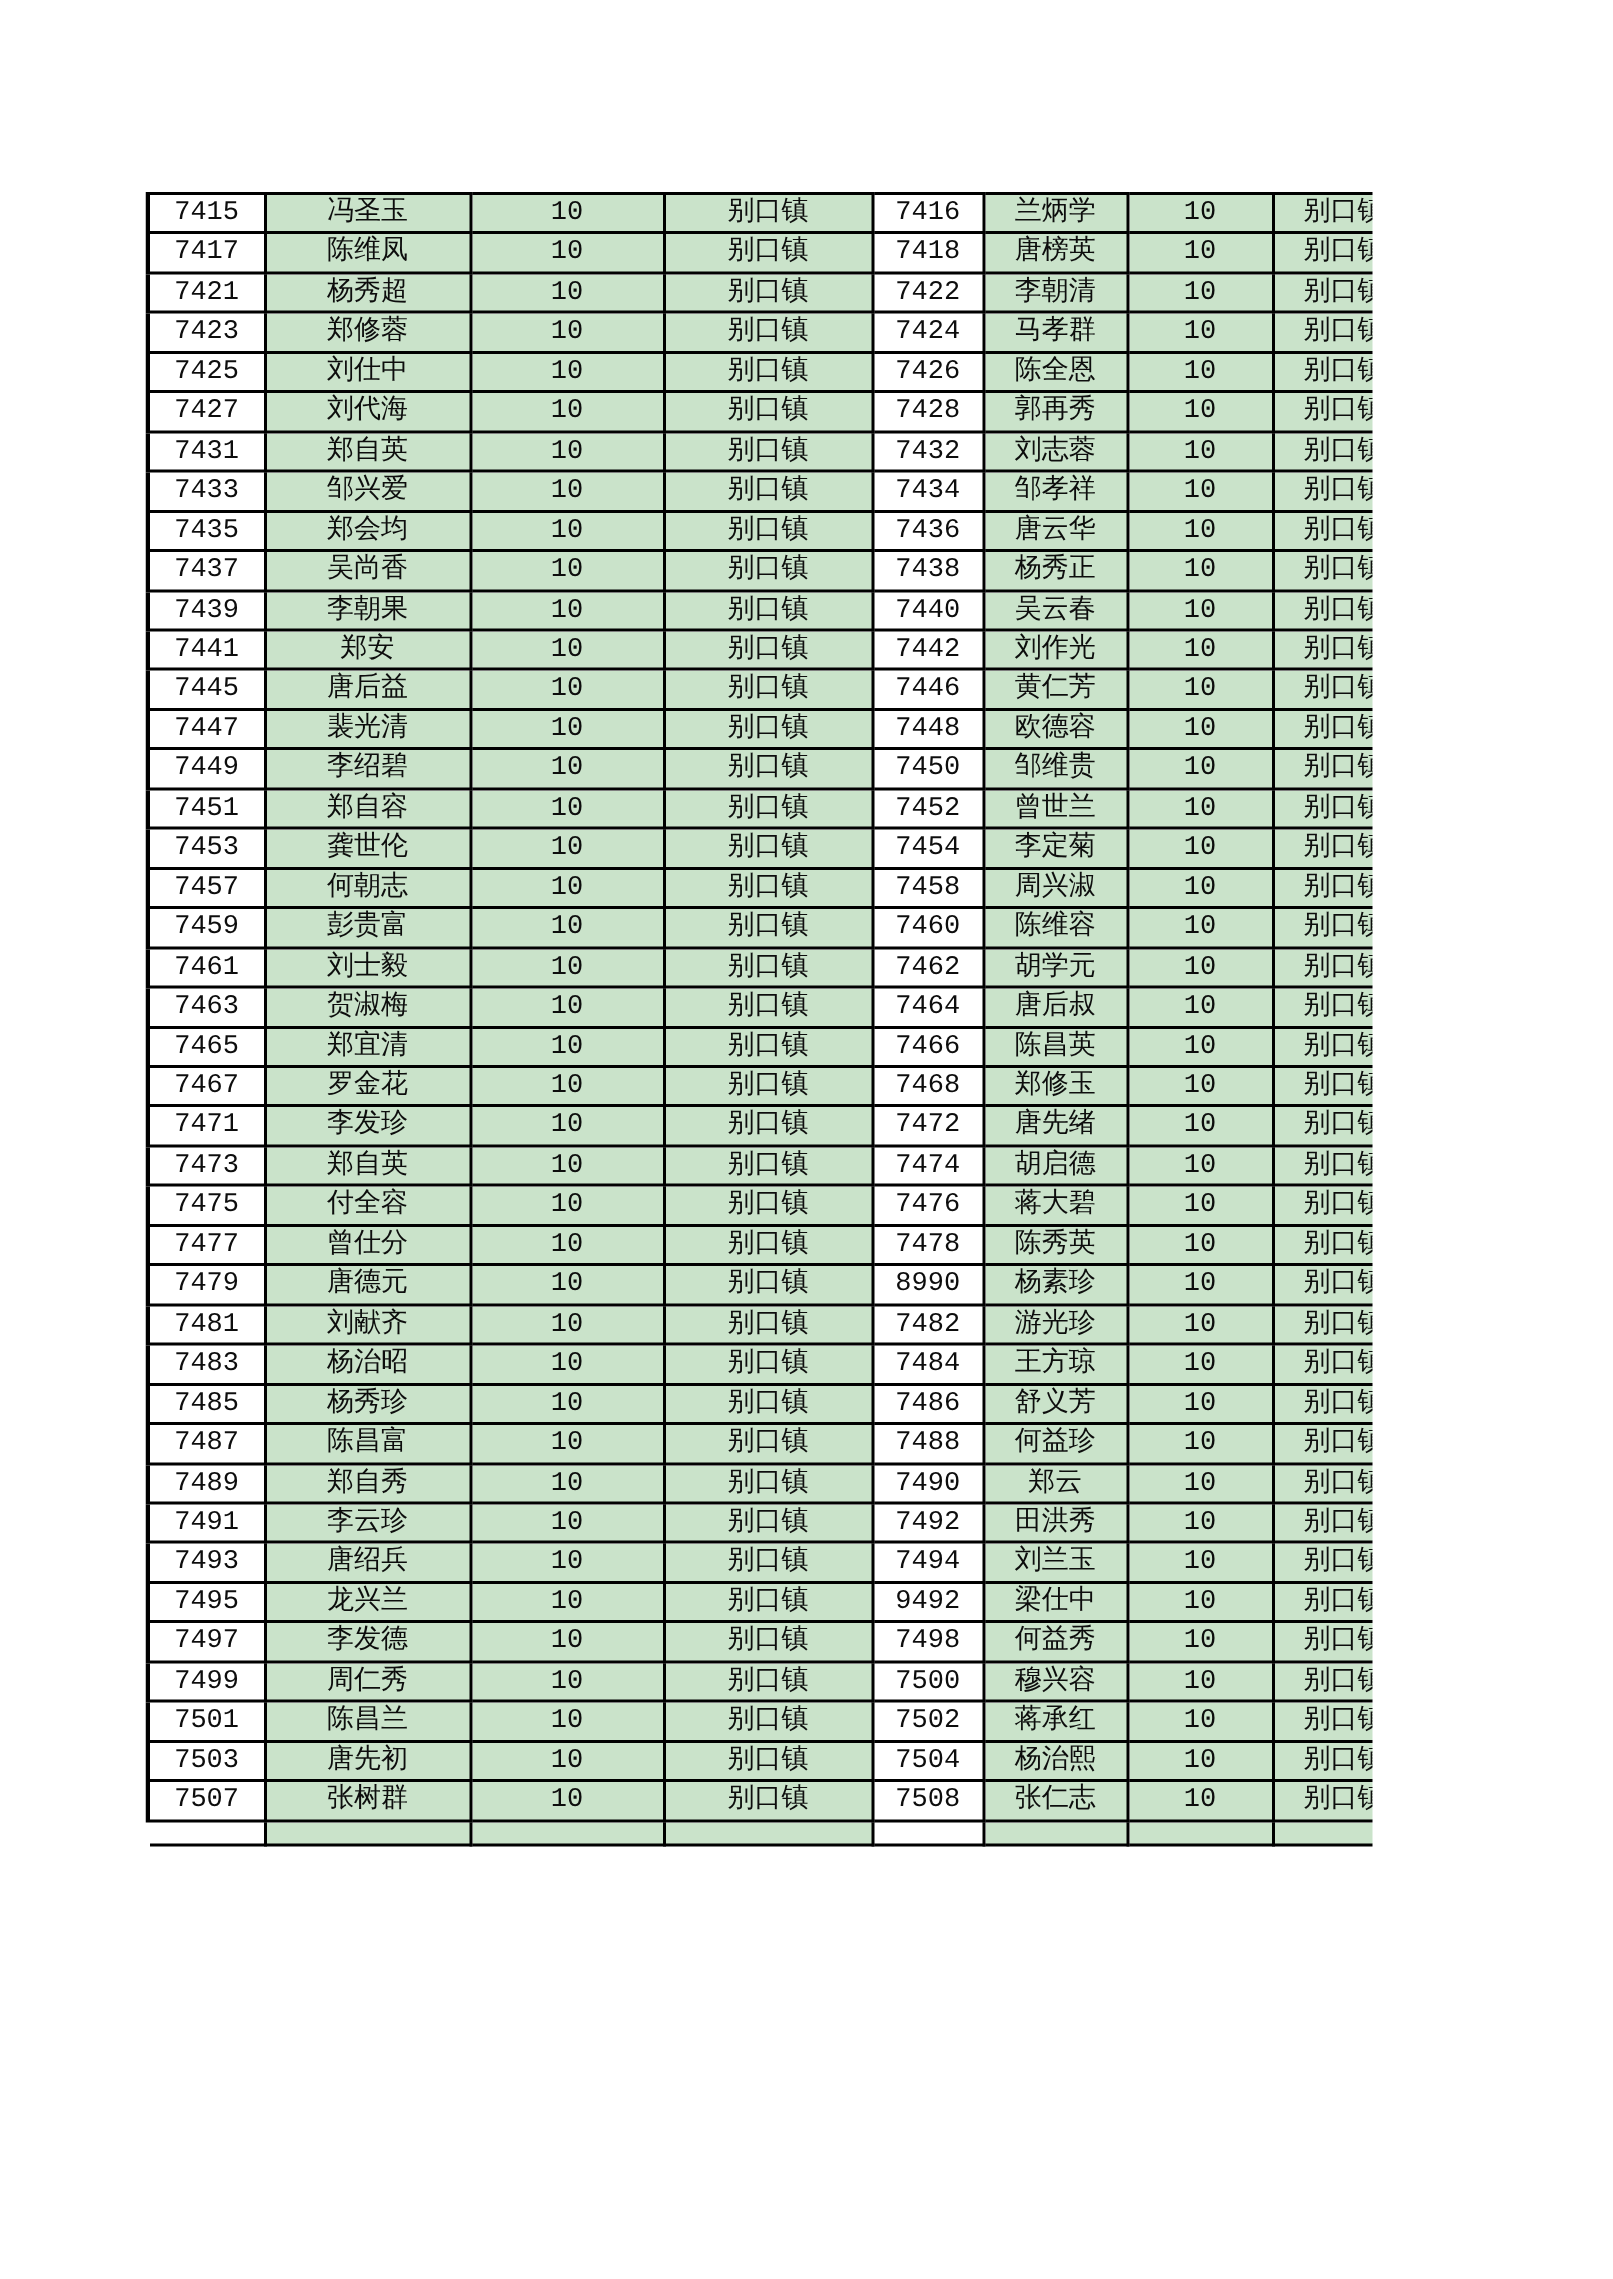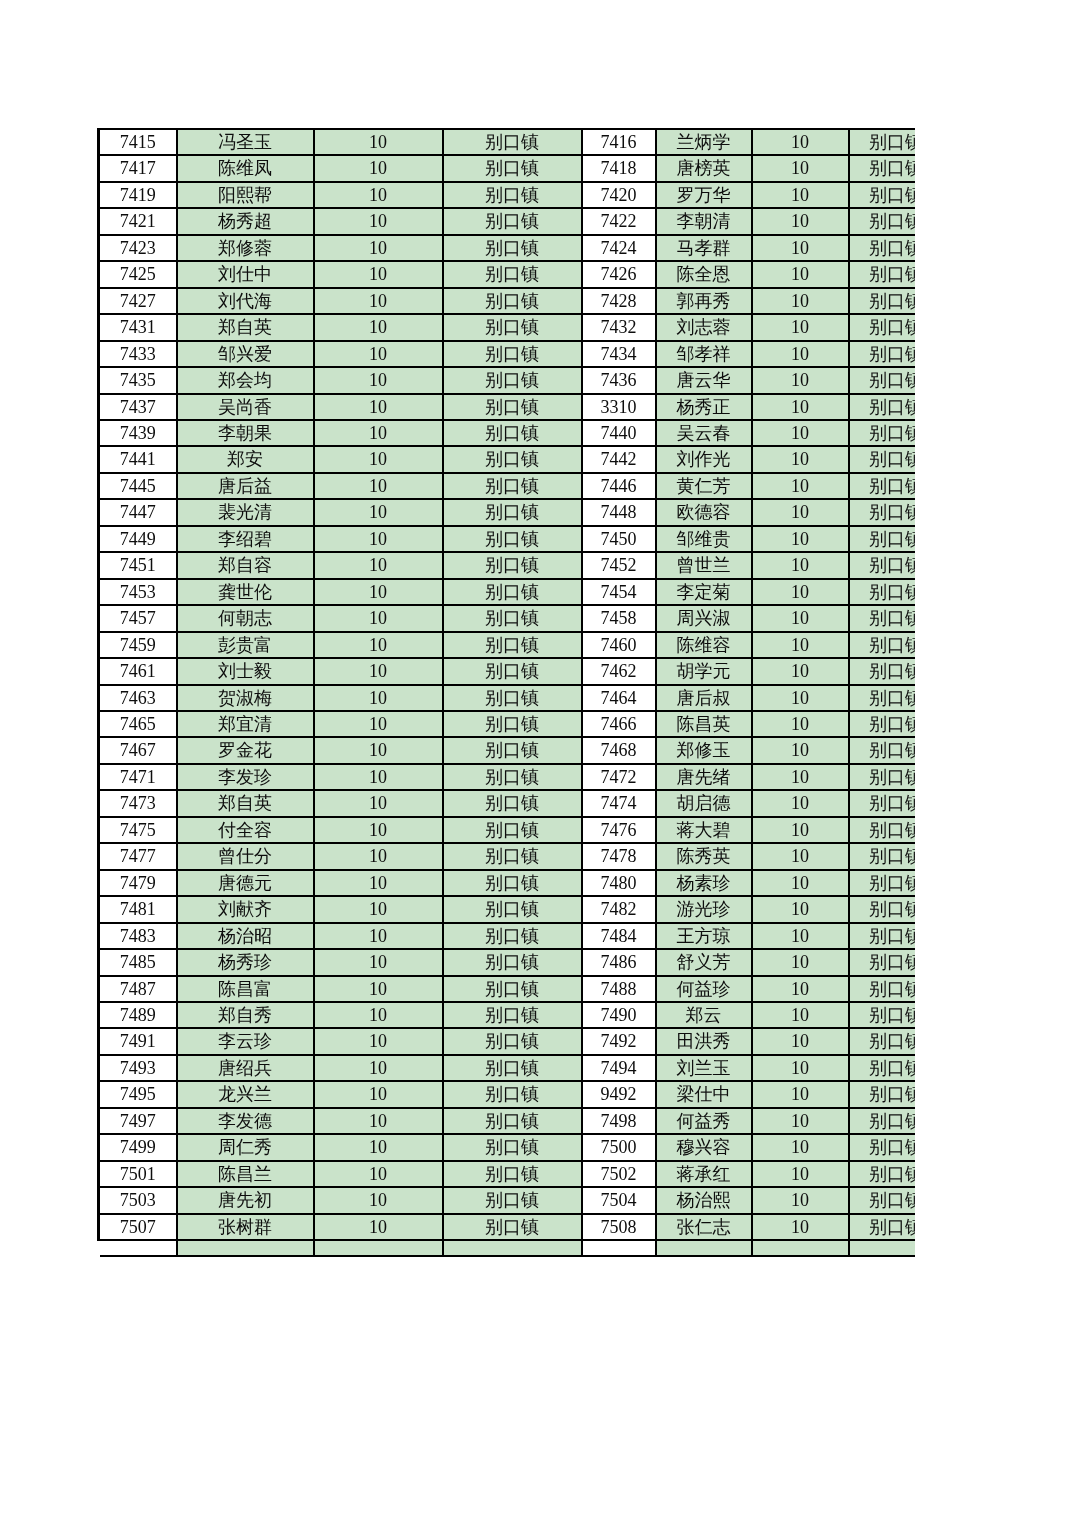--- a/index.html
+++ b/index.html
@@ -6,21 +6,21 @@
     margin: 0;
     padding: 0;
     background: #ffffff;
   }
   .page {
     position: relative;
     width: 915px;
     height: 1519px;
     background: var(--page-bg, #ffffff);
     overflow: hidden;
-    font-family: Liberation Serif, serif;
+    font-family: Liberation Mono, monospace;
   }
   .table-wrap {
     position: absolute;
     left: 97px;
     top: 128px;
     width: 850px;
     height: 1250px;
     overflow: hidden;
   }
   table.roster {
@@ -82,30 +82,20 @@
             <td class="c-white">7417</td>
             <td class="c-green">陈维凤</td>
             <td class="c-green">10</td>
             <td class="c-green">别口镇</td>
             <td class="c-white">7418</td>
             <td class="c-green">唐榜英</td>
             <td class="c-green">10</td>
             <td class="c-green">别口镇</td>
           </tr>
           <tr>
-            <td class="c-white">7419</td>
-            <td class="c-green">阳熙帮</td>
-            <td class="c-green">10</td>
-            <td class="c-green">别口镇</td>
-            <td class="c-white">7420</td>
-            <td class="c-green">罗万华</td>
-            <td class="c-green">10</td>
-            <td class="c-green">别口镇</td>
-          </tr>
-          <tr>
             <td class="c-white">7421</td>
             <td class="c-green">杨秀超</td>
             <td class="c-green">10</td>
             <td class="c-green">别口镇</td>
             <td class="c-white">7422</td>
             <td class="c-green">李朝清</td>
             <td class="c-green">10</td>
             <td class="c-green">别口镇</td>
           </tr>
           <tr>
@@ -166,21 +156,21 @@
             <td class="c-white">7436</td>
             <td class="c-green">唐云华</td>
             <td class="c-green">10</td>
             <td class="c-green">别口镇</td>
           </tr>
           <tr>
             <td class="c-white">7437</td>
             <td class="c-green">吴尚香</td>
             <td class="c-green">10</td>
             <td class="c-green">别口镇</td>
-            <td class="c-white">3310</td>
+            <td class="c-white">7438</td>
             <td class="c-green">杨秀正</td>
             <td class="c-green">10</td>
             <td class="c-green">别口镇</td>
           </tr>
           <tr>
             <td class="c-white">7439</td>
             <td class="c-green">李朝果</td>
             <td class="c-green">10</td>
             <td class="c-green">别口镇</td>
             <td class="c-white">7440</td>
@@ -346,21 +336,21 @@
             <td class="c-white">7478</td>
             <td class="c-green">陈秀英</td>
             <td class="c-green">10</td>
             <td class="c-green">别口镇</td>
           </tr>
           <tr>
             <td class="c-white">7479</td>
             <td class="c-green">唐德元</td>
             <td class="c-green">10</td>
             <td class="c-green">别口镇</td>
-            <td class="c-white">7480</td>
+            <td class="c-white">8990</td>
             <td class="c-green">杨素珍</td>
             <td class="c-green">10</td>
             <td class="c-green">别口镇</td>
           </tr>
           <tr>
             <td class="c-white">7481</td>
             <td class="c-green">刘献齐</td>
             <td class="c-green">10</td>
             <td class="c-green">别口镇</td>
             <td class="c-white">7482</td>

